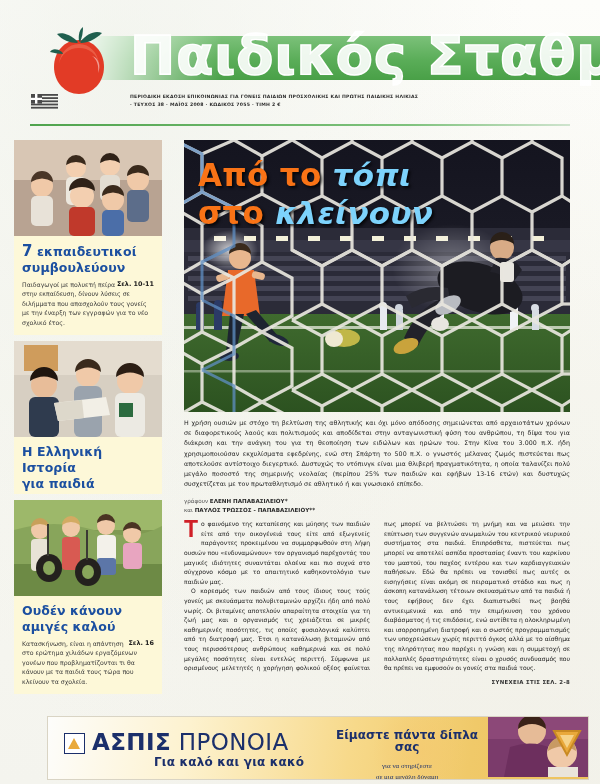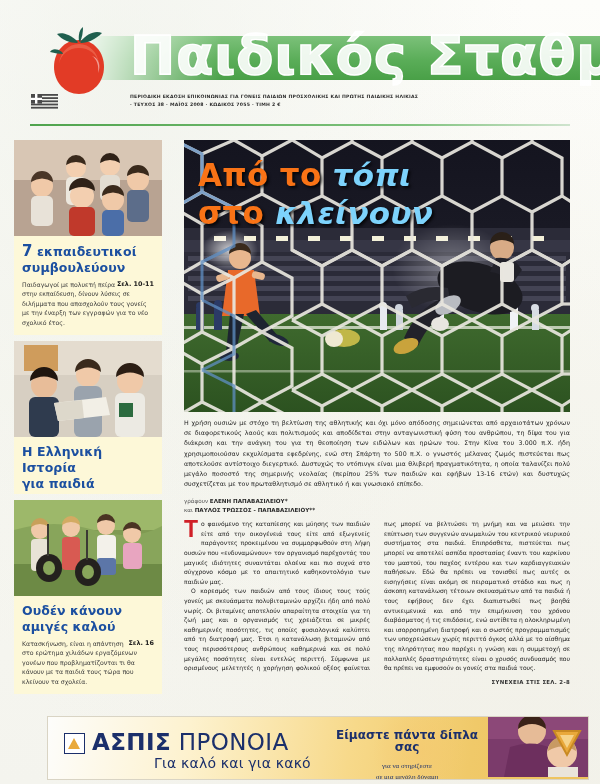--- a/index.html
+++ b/index.html
@@ -146,21 +146,21 @@
     position:absolute;left:3.2px;top:3.5px;width:0;height:0;
     border-left:6.2px solid transparent;border-right:6.2px solid transparent;
     border-bottom:11px solid #e9a93b;
   }
   .ad-brand{
     position:absolute;left:44px;top:12px;font-size:23px;font-weight:700;
     color:#1b2f6b;letter-spacing:.4px;white-space:nowrap;
   }
   .ad-brand .light{font-weight:400;color:#1b2f6b;}
   .ad-slogan{
-    position:absolute;left:106px;top:38px;font-size:14px;font-weight:400;
+    position:absolute;left:106px;top:38px;font-size:12px;font-weight:700;
     color:#1b2f6b;letter-spacing:.2px;white-space:nowrap;
   }
   .ad-right{
     position:absolute;right:106px;top:12px;width:150px;text-align:center;
     color:#1b2f6b;
   }
   .ad-right .t1{font-size:12px;font-weight:700;line-height:12px;}
   .ad-right .t2{font-size:7px;font-weight:400;line-height:10.5px;margin-top:8px;font-family:Liberation Serif, serif;}
   .ad-photo{
     position:absolute;right:0;top:0;width:100px;height:60px;overflow:hidden;

